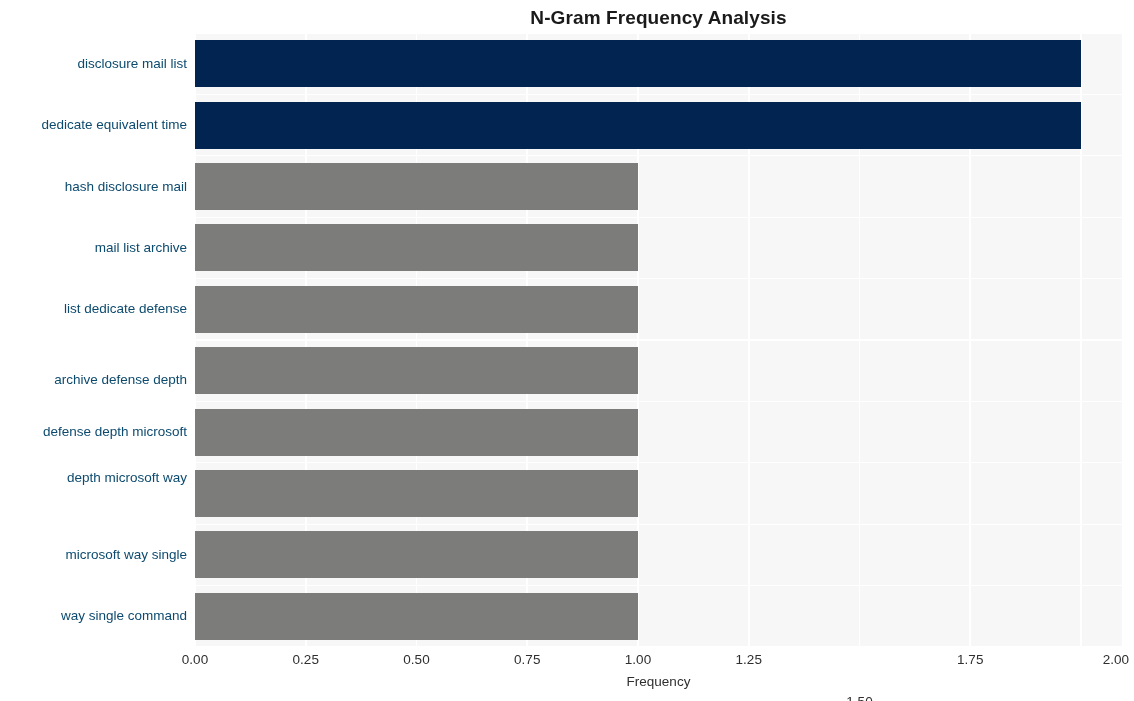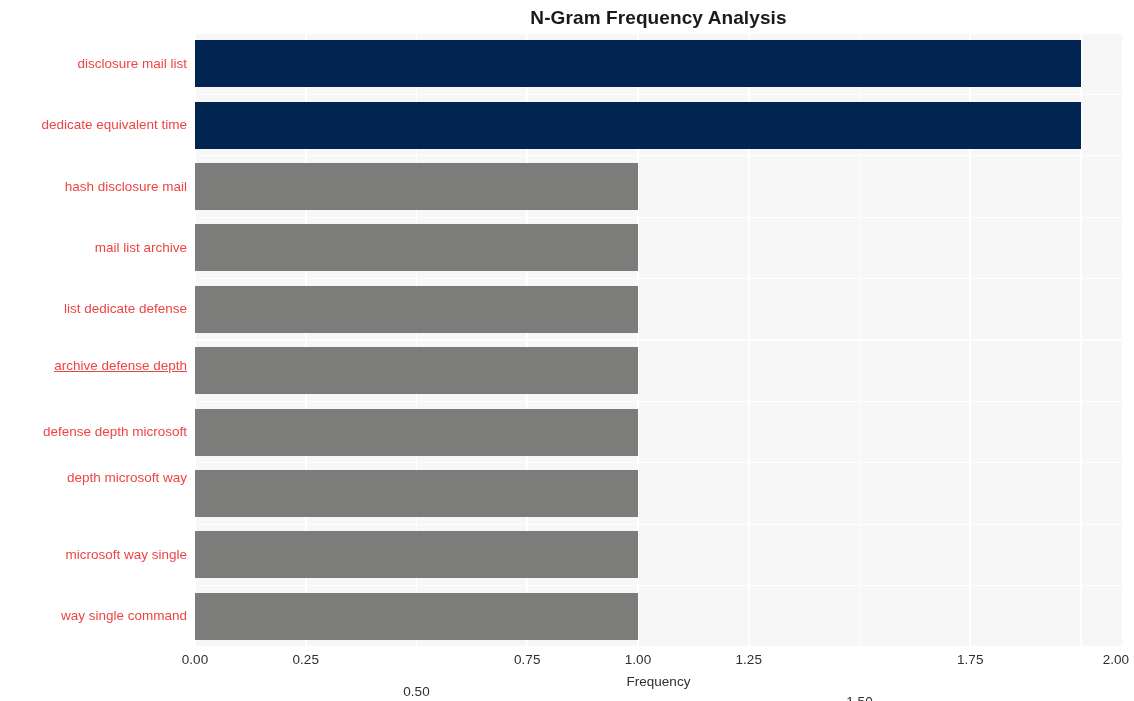--- a/index.html
+++ b/index.html
@@ -70,21 +70,21 @@
     left: 0;
   }
 
   
   .ytick {
     position: absolute;
     right: 0;
     width: 187px;
     text-align: right;
     font-size: 13.5px;
-    color: #ef4444;
+    color: #0c4a6e;
     white-space: nowrap;
     line-height: 16px;
   }
   #y-axis { position: absolute; left: 0; top: 33px; width: 187px; height: 614px; }
 
   
   #x-axis { position: absolute; left: 0; top: 647px; width: 936px; height: 54px; }
   .xtick {
     position: absolute;
     top: 5px;
@@ -153,32 +153,32 @@
         <div class="bar" title="way single command: 1" style="top: 559.8px; height: 47px; width: 443px; background: rgb(124, 124, 122);"></div>
       </div>
   </div>
 
   <div id="y-axis">
       <div class="ytick" style="top: 22.7px;">disclosure mail list</div>
       <div class="ytick" style="top: 84.1px;">dedicate equivalent time</div>
       <div class="ytick" style="top: 145.5px;">hash disclosure mail</div>
       <div class="ytick" style="top: 206.9px;">mail list archive</div>
       <div class="ytick" style="top: 268.3px;">list dedicate defense</div>
-      <div class="ytick" style="top: 325px; text-decoration: underline;">archive defense depth</div>
+      <div class="ytick" style="top: 339px;">archive defense depth</div>
       <div class="ytick" style="top: 391.1px;">defense depth microsoft</div>
       <div class="ytick" style="top: 437px; padding-left: 16px;">depth microsoft way</div>
       <div class="ytick" style="top: 513.9px; margin-left: 33px;">microsoft way single</div>
       <div class="ytick" style="top: 575.3px;">way single command</div>
     </div>
 
   <div id="x-axis">
     <div id="xticks">
         <div class="xtick" style="left: 195px;">0.00</div>
         <div class="xtick" style="left: 305.75px;">0.25</div>
-        <div class="xtick" style="left: 416.5px; margin-top: 32px;">0.50</div>
+        <div class="xtick" style="left: 416.5px;">0.50</div>
         <div class="xtick" style="left: 527.25px;">0.75</div>
         <div class="xtick" style="left: 638px;">1.00</div>
         <div class="xtick" style="left: 748.75px;">1.25</div>
         <div class="xtick" style="left: 859.5px; margin-top: 42px;">1.50</div>
         <div class="xtick" style="left: 970.25px;">1.75</div>
         <div class="xtick" style="left: 1089px; text-align: right;">2.00</div>
       </div>
     <div id="x-axis-label">Frequency</div>
   </div>
 

